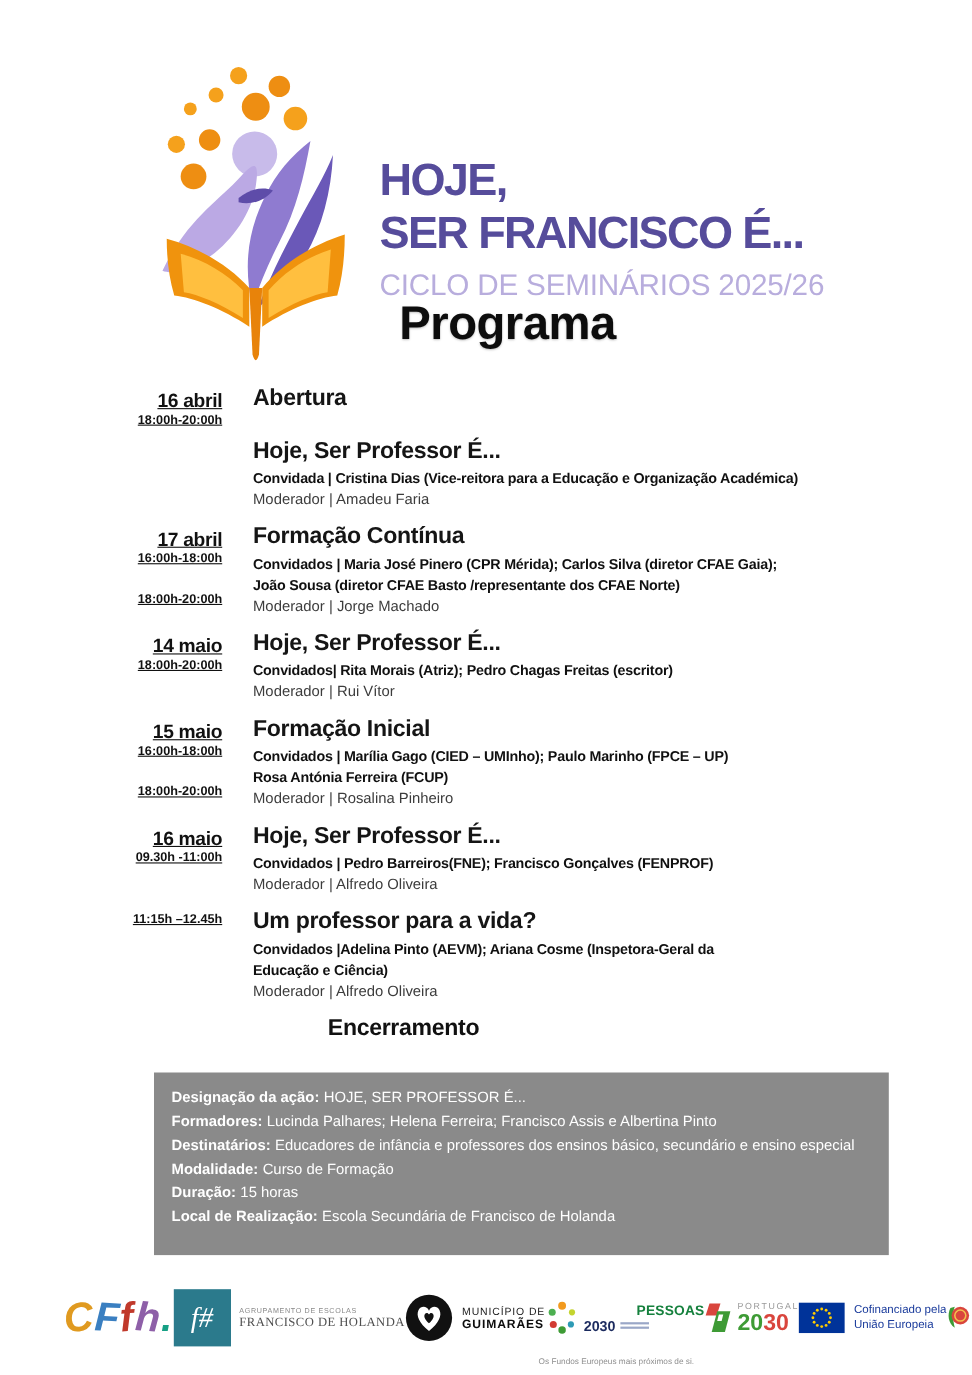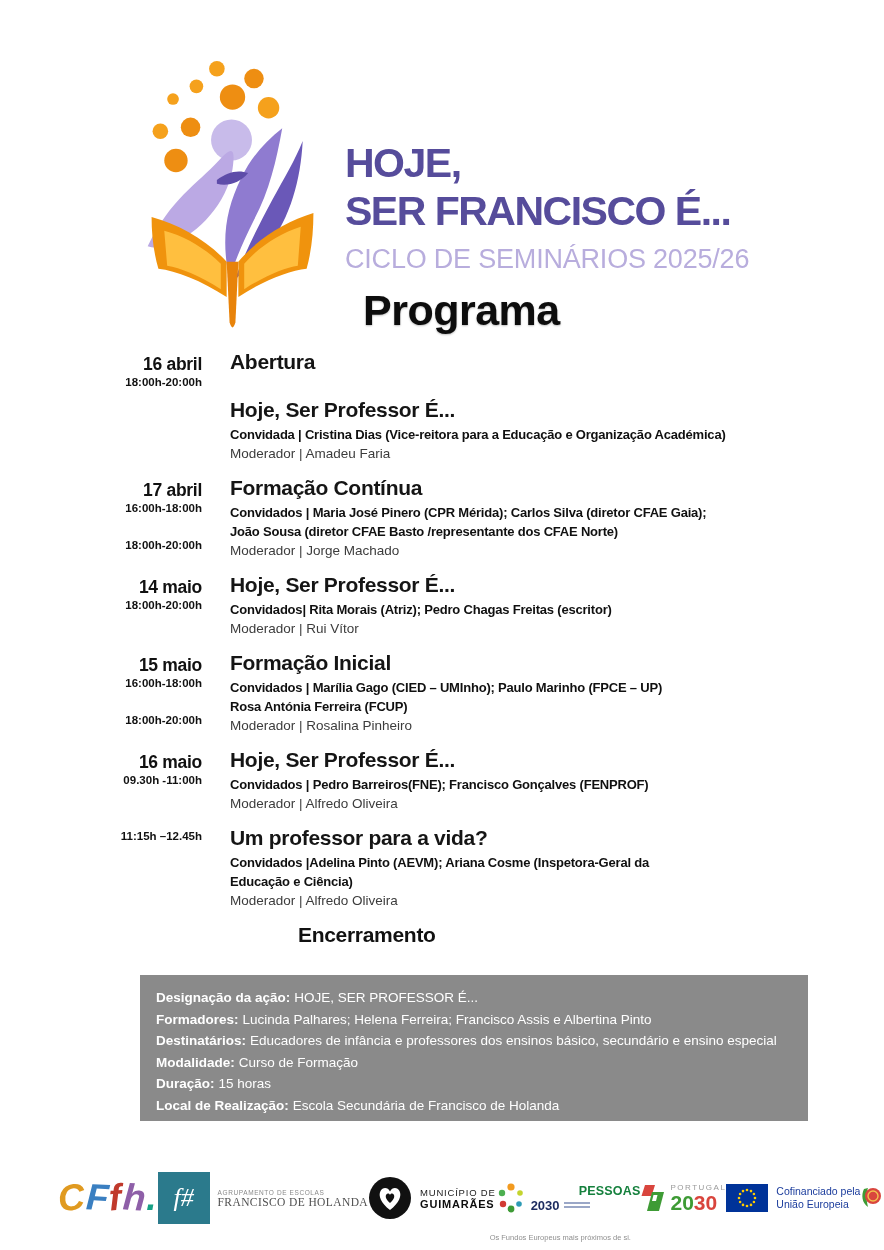--- a/index.html
+++ b/index.html
@@ -10,44 +10,44 @@
   }
 
   
   .header { position:relative; height:350px; }
   .logo { position:absolute; left:135px; top:52px; }
   .titles { position:absolute; left:345px; top:140px; }
   .title-line { font-size:41px; font-weight:800; letter-spacing:-1.5px;
                 color:#564C9B; line-height:1.17; }
   .subtitle { margin-top:8px; font-size:27px; font-weight:400;
               letter-spacing:-0.2px; color:#B8ADDD; }
-  .programa { position:absolute; left:363px; top:286px; font-size:43px;
+  .programa { position:absolute; left:363px; top:270px; font-size:43px;
               font-weight:700; color:#0d0d0d; letter-spacing:-0.5px;
               text-shadow:0 1px 2px rgba(0,0,0,0.25); }
 
   
   .schedule { padding-left:68px; }
   .entry { display:flex; margin-bottom:14px; }
-  .when { width:134px; margin-right:28px; flex-shrink:0; text-align:right; padding-top:3px; }
+  .when { width:134px; margin-right:28px; flex-shrink:0; text-align:right; padding-top:3px;text-decoration:underline; }
   .date { font-size:17.5px; font-weight:800; letter-spacing:-0.3px; line-height:22px; }
   .time { font-size:11.5px; font-weight:700; line-height:15px; }
   .time-later { margin-top:22px; }
   .what { flex:1 1 auto; max-width:660px; }
   .evt-title { font-size:21px; font-weight:800; letter-spacing:-0.3px;
                line-height:24px; color:#151515; margin-bottom:3px; }
   .evt-title.first { margin-bottom:24px; }
   .guests { font-size:13px; font-weight:700; line-height:19px;
             letter-spacing:-0.2px; color:#101010; white-space:pre-line; }
   .moderator { font-size:13.5px; font-weight:400; color:#3c3c3c; margin-top:2px; line-height:16px; }
   .closing { padding-left:230px; font-size:21px; font-weight:800;
              letter-spacing:-0.3px; margin-top:2px; }
 
   
   .infobox { margin:28px 0 0 140px; width:668px; background:#8A8A8A;
-             padding:12px 16px 4px; color:#ffffff; }
+             padding:12px 16px 24px; color:#ffffff; }
   .ib-row { font-size:13.5px; line-height:21.6px; }
   .ib-label { font-weight:700; margin-right:4px; }
   .ib-value { font-weight:400; }
 
   
   .footer { position:absolute; left:0; right:0; top:1172px;
             display:flex; align-items:center; justify-content:space-between;
             padding:0 14px 0 58px; }
   .flogo { display:flex; align-items:center; flex-shrink:0; }
 

